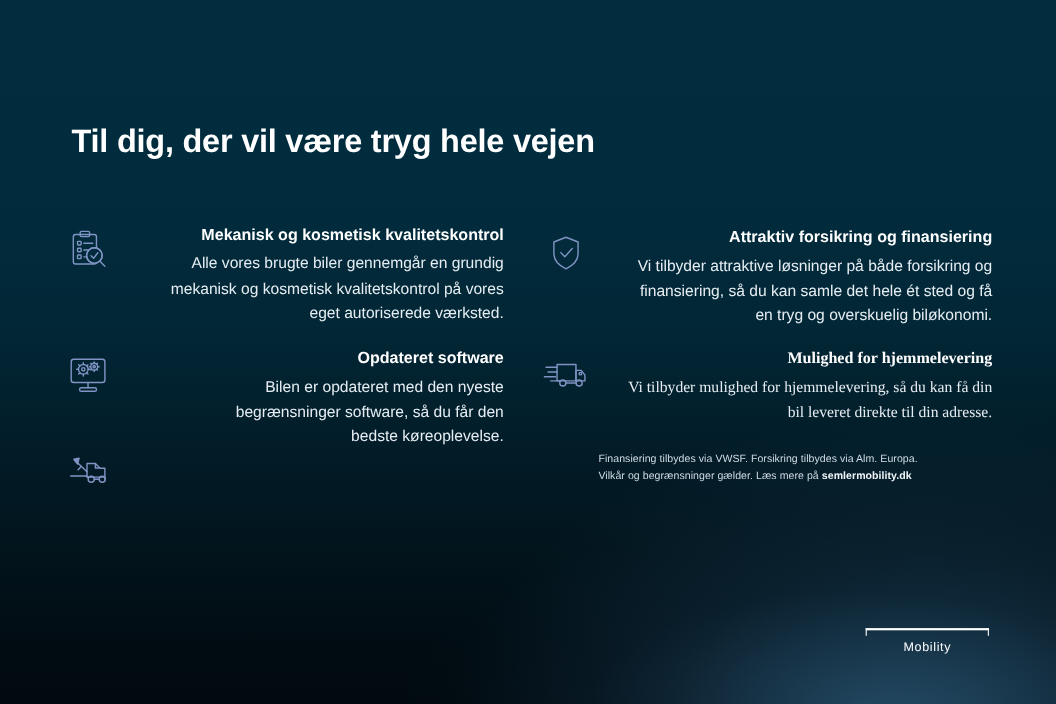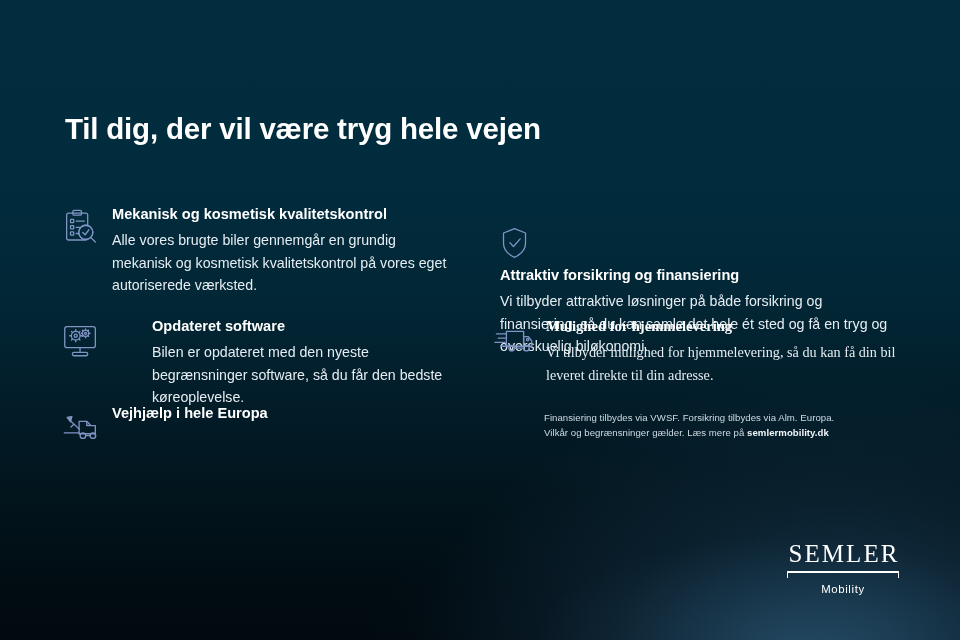--- a/index.html
+++ b/index.html
@@ -62,42 +62,43 @@
   .feat-icon {
     flex: 0 0 auto;
     width: 46px;
     height: 44px;
     margin-top: 2px;
     color: #8094c4;
   }
   .feat-icon svg { display: block; width: 100%; height: 100%; }
 
   .feat-body {
-    margin-left: 8px;
+    margin-left: 27px;
+    text-align: right;
   }
 
   .feat-title {
     font-size: 14.6px;
     font-weight: bold;
     color: #ffffff;
     line-height: 19px;
     margin-bottom: 5px;
     white-space: nowrap;
   }
 
   .feat-text {
     font-size: 14.2px;
     color: #e6edf2;
     line-height: 22.5px;
     font-weight: 400;
   }
 
   
   .f-quality   { left: 0px;   top: 0px;   width: 400px; }
-  .f-insurance { left: 434px; top: 15px;   width: 410px; flex-direction: column; }
+  .f-insurance { left: 434px; top: 2px;   width: 410px; }
   .f-software  { left: 0px;   top: 112px; width: 400px; gap: 40px; }
   .f-delivery  { left: 434px; top: 112px; width: 410px; font-family: Liberation Serif, serif; }
   .f-roadside  { left: 0px;   top: 199px; width: 400px; }
 
   
   .fineprint {
     position: absolute;
     left: 544px;
     top: 410px;
     width: 330px;
@@ -252,31 +253,29 @@
           <line x1="22" y1="29" x2="23.1" y2="29"></line>
           <line x1="39" y1="29" x2="39" y2="31"></line>
           <path d="M22 24 L12 14.5"></path>
           <path d="M9.5 12 L14.5 11 L13 16.5 Z" fill="currentColor" stroke="none"></path>
           <path d="M9.5 12 L14.5 11 L13 16.5 Z"></path>
           <line x1="16.5" y1="19" x2="13.5" y2="22"></line>
           <line x1="6.5" y1="28" x2="22" y2="28"></line>
         </svg>
       </div>
       <div class="feat-body">
-        <div class="feat-title">Vejhjælp i hele Europa</div>
       </div>
     </div>
 
   </div>
 
   <div class="fineprint">
     <span>Finansiering tilbydes via VWSF. Forsikring tilbydes via Alm. Europa.</span>
     <br>
     <span>Vilkår og begrænsninger gælder. Læs mere på </span><b>semlermobility.dk</b>
   </div>
 
   <div class="logo">
-    <div class="logo-word">SEMLER</div>
     <div class="logo-rule"></div>
     <div class="logo-sub">Mobility</div>
   </div>
 
 </div>
 
 </body></html>

